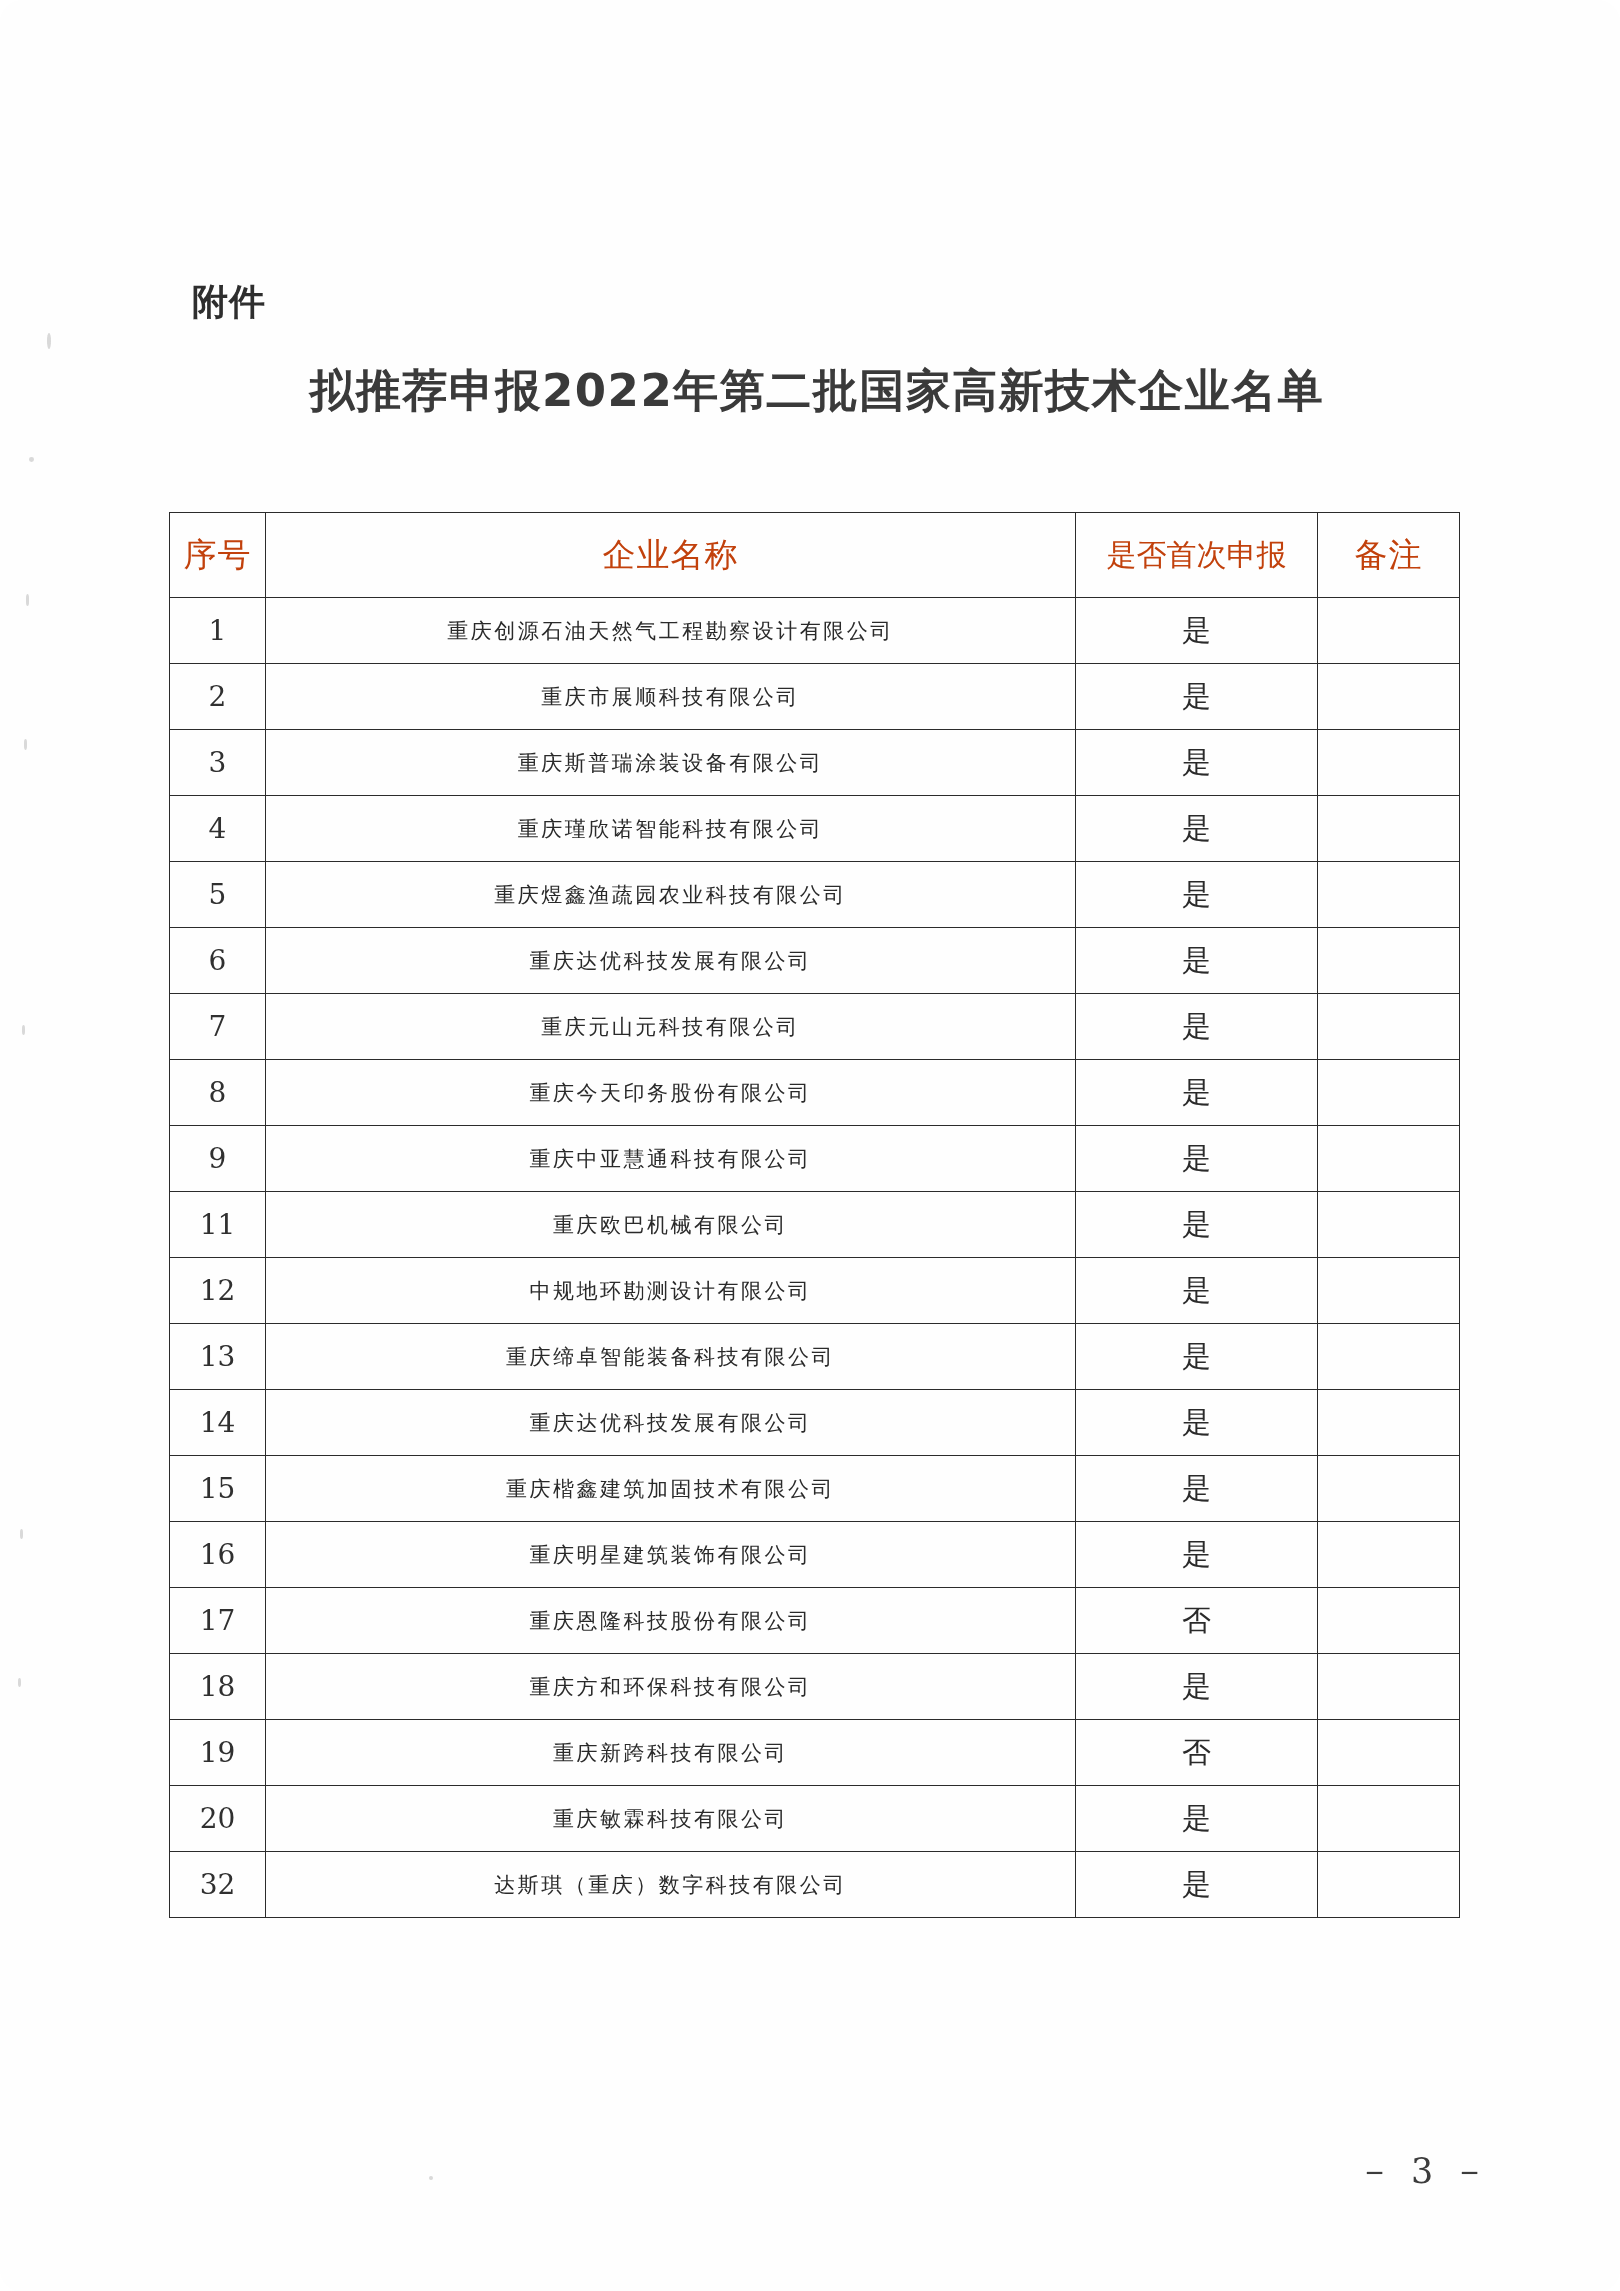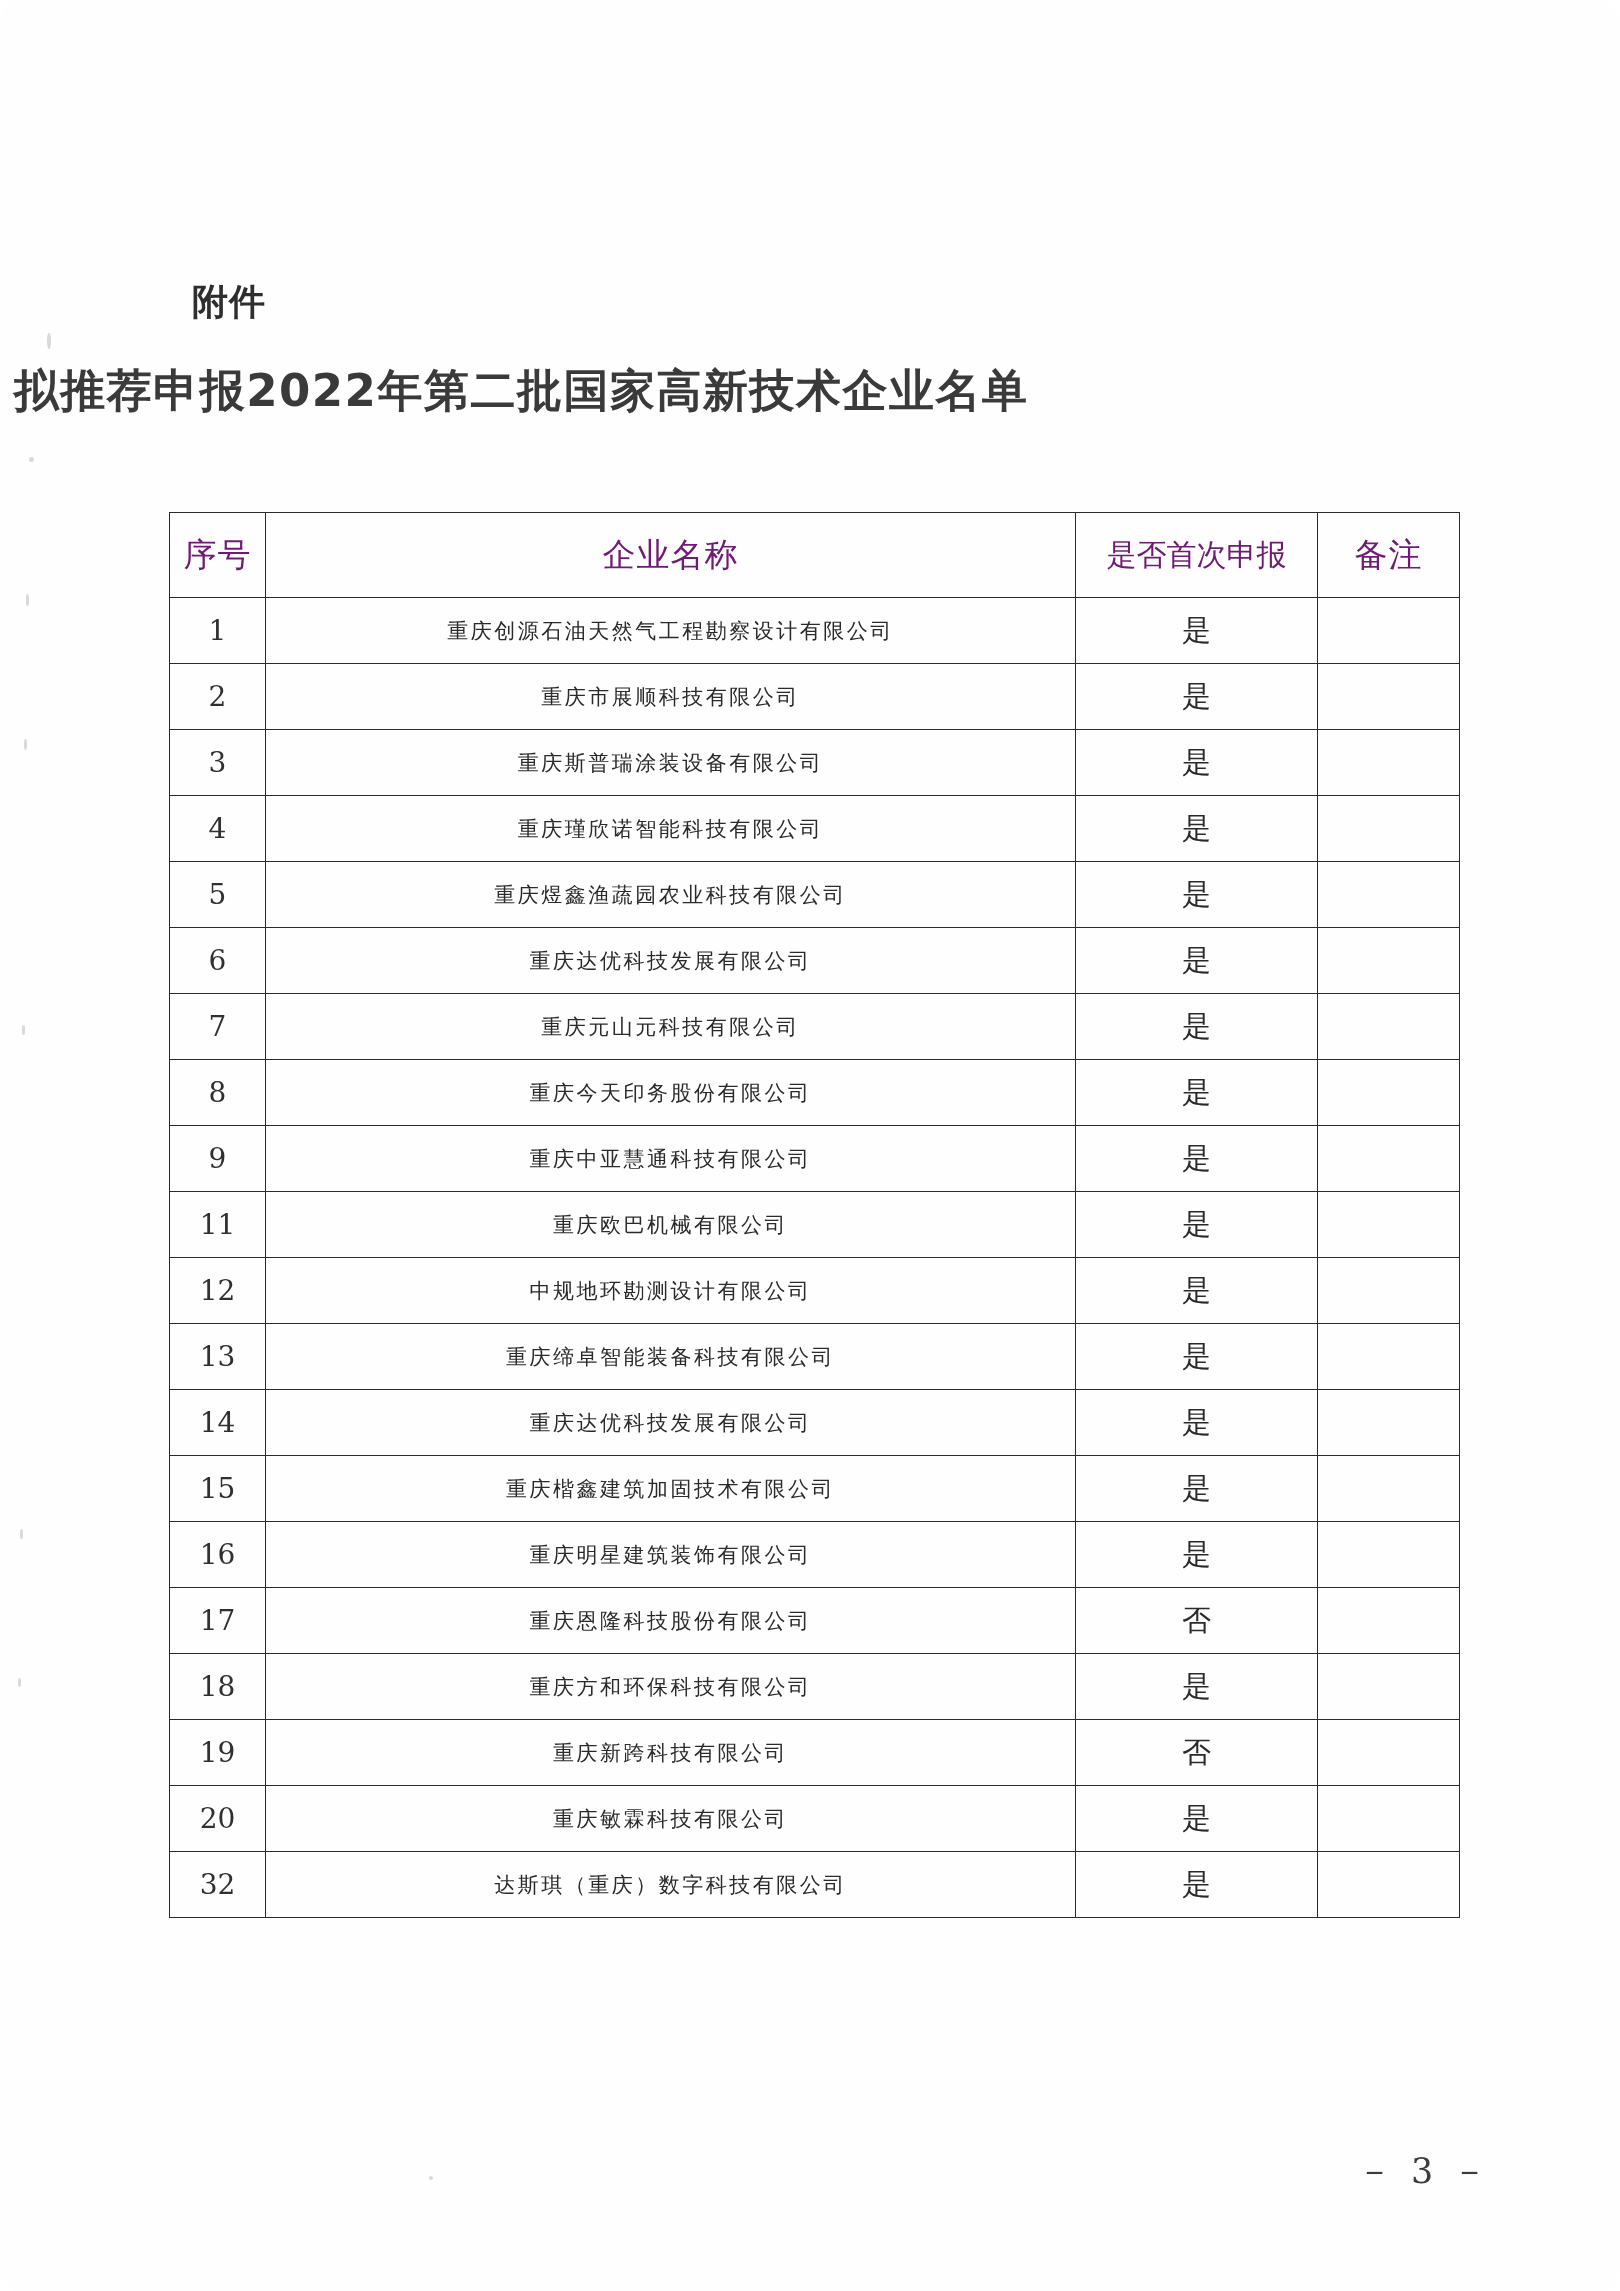--- a/index.html
+++ b/index.html
@@ -45,21 +45,21 @@
     font-family: "DejaVu Sans", "Liberation Sans", sans-serif;
     font-weight: 600;
     white-space: nowrap;
   }
 
   .doc-title {
     position: absolute;
     left: 0;
     right: 0;
     top: 365px;
-    text-align: left;
+    text-align: center;
     font-size: 45px;
     line-height: 1.15;
     letter-spacing: 1.5px;
     font-weight: 700;
     color: #3a3a3a;
     font-family: "DejaVu Sans", "Liberation Sans", sans-serif;
     padding-left: 13.7px;
     white-space: nowrap;
   }
 
@@ -88,21 +88,21 @@
   col.c-index  { width: 96px;  }
   col.c-name   { width: 810px; }
   col.c-first  { width: 242px; }
   col.c-remark { width: 142px; }
 
   thead th {
     height: 84px;
     font-size: 33px;
     letter-spacing: 1px;
     font-family: "DejaVu Sans", "Liberation Sans", sans-serif;
-    color: #701a75;
+    color: #c2410c;
   }
   thead th.hdr-first {
     font-size: 30px;
     letter-spacing: 0px;
     text-align: center;
   }
 
   tbody td {
     height: 65px;
     font-size: 29px;

